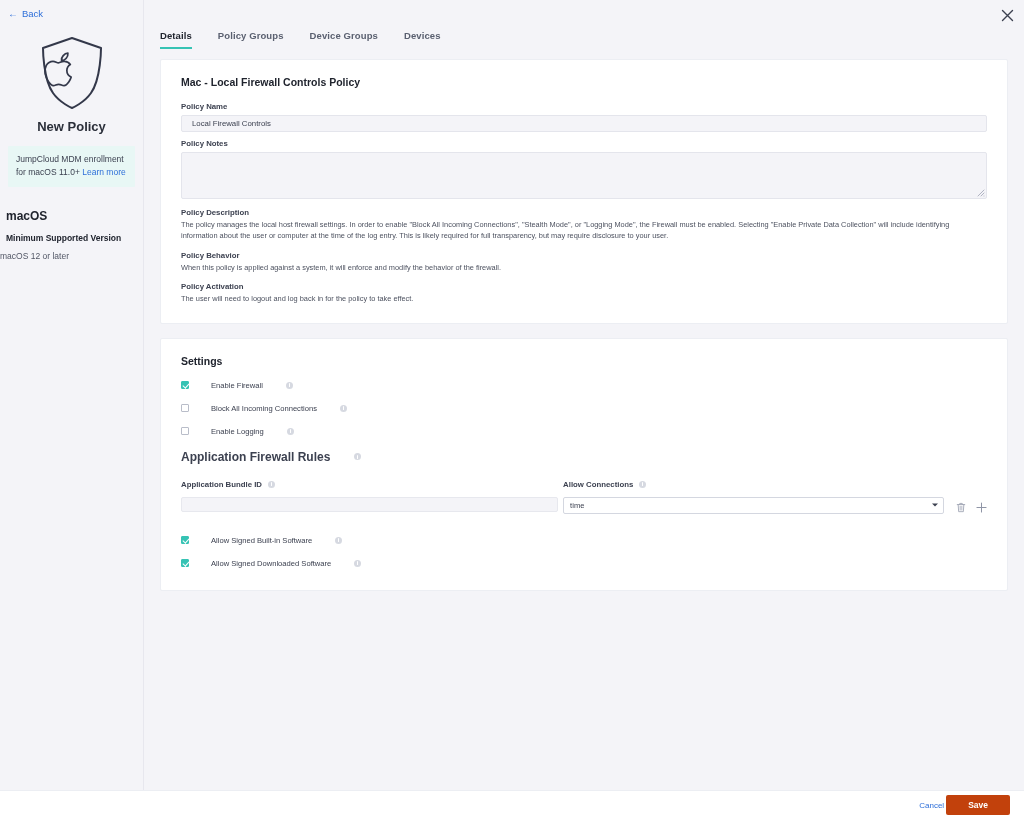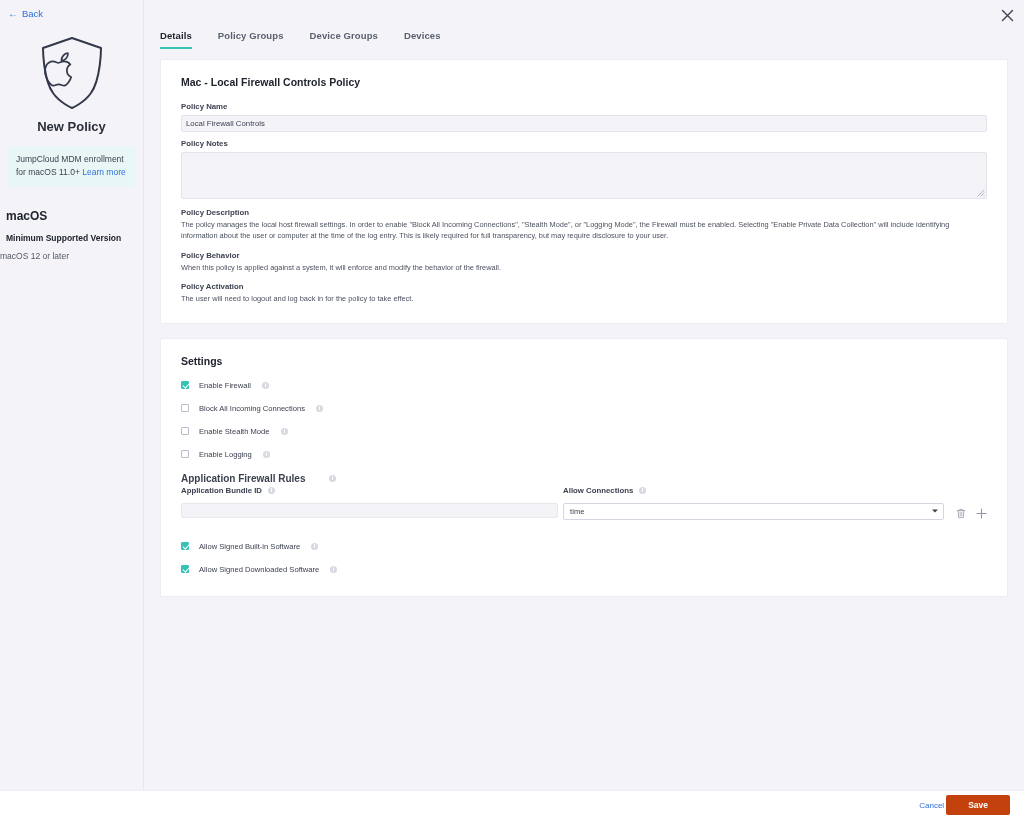--- a/index.html
+++ b/index.html
@@ -106,21 +106,21 @@
     font-size: 7.8px; font-weight: 700; color: #3c4150;
     margin-bottom: 4px;
   }
   .text-input {
     display: block; width: 100%;
     height: 17px;
     background: #f4f4f8;
     border: 1px solid #e4e5ec;
     border-radius: 2px;
     font-size: 7.8px; color: #3c4150;
-    padding: 0 4px;
+    padding: 0 10px;
     font-family: inherit;
   }
   .notes-wrap { position: relative; margin-bottom: 9px; }
   .notes-area {
     display: block; width: 100%; height: 47px;
     background: #f4f4f8;
     border: 1px solid #e4e5ec;
     border-radius: 2px;
     font-size: 7.8px; color: #3c4150;
     padding: 5px 6px;
@@ -141,21 +141,21 @@
     font-size: 7.4px; color: #4c515f; line-height: 1.55;
     max-width: 838px;
   }
 
   
   .settings-title {
     font-size: 10.5px; font-weight: 700; color: #20242e;
     margin-bottom: 14px;
   }
   .check-row {
-    display: flex; align-items: center; gap: 10px;
+    display: flex; align-items: center; gap: 22px;
     margin-bottom: 14px;
   }
   .cb {
     width: 8px; height: 8px; flex: 0 0 8px;
     border: 1px solid #b9bdc9;
     border-radius: 1px;
     background: #ffffff;
     cursor: pointer;
     position: relative;
   }
@@ -183,22 +183,22 @@
   }
   .info-icon::after {
     content: ""; position: absolute;
     left: 3px; top: 1.6px;
     width: 1px; height: 3.6px;
     background: #ffffff; border-radius: .5px;
   }
 
   .afr-head {
     display: flex; align-items: center; gap: 23px;
-    font-size: 10px; font-weight: 700; color: #3c4150;
-    margin-top: 4px; margin-bottom: 2px;
+    font-size: 12px; font-weight: 700; color: #3c4150;
+    margin-top: 4px; margin-bottom: 16px;
   }
   .rule-grid {
     display: flex; align-items: flex-start; gap: 0;
   }
   .rule-col-left { width: 391px; }
   .rule-col-right { width: 395px; margin-left: 5px; }
   .rule-lbl {
     display: flex; align-items: center; gap: 5px;
     font-size: 7.8px; font-weight: 700; color: #3c4150;
     margin-bottom: 8px;
@@ -349,25 +349,20 @@
           <span class="check-label">Enable Firewall</span>
           <span class="info-icon"></span>
         </div>
 
         <div class="check-row">
           <span class="cb"></span>
           <span class="check-label">Block All Incoming Connections</span>
           <span class="info-icon"></span>
         </div>
 
-        <div class="check-row">
-          <span class="cb"></span>
-          <span class="check-label">Enable Stealth Mode</span>
-          <span class="info-icon"></span>
-        </div>
 
         <div class="check-row">
           <span class="cb"></span>
           <span class="check-label">Enable Logging</span>
           <span class="info-icon"></span>
         </div>
 
         <div class="afr-head">
           <span>Application Firewall Rules</span>
           <span class="info-icon"></span>

